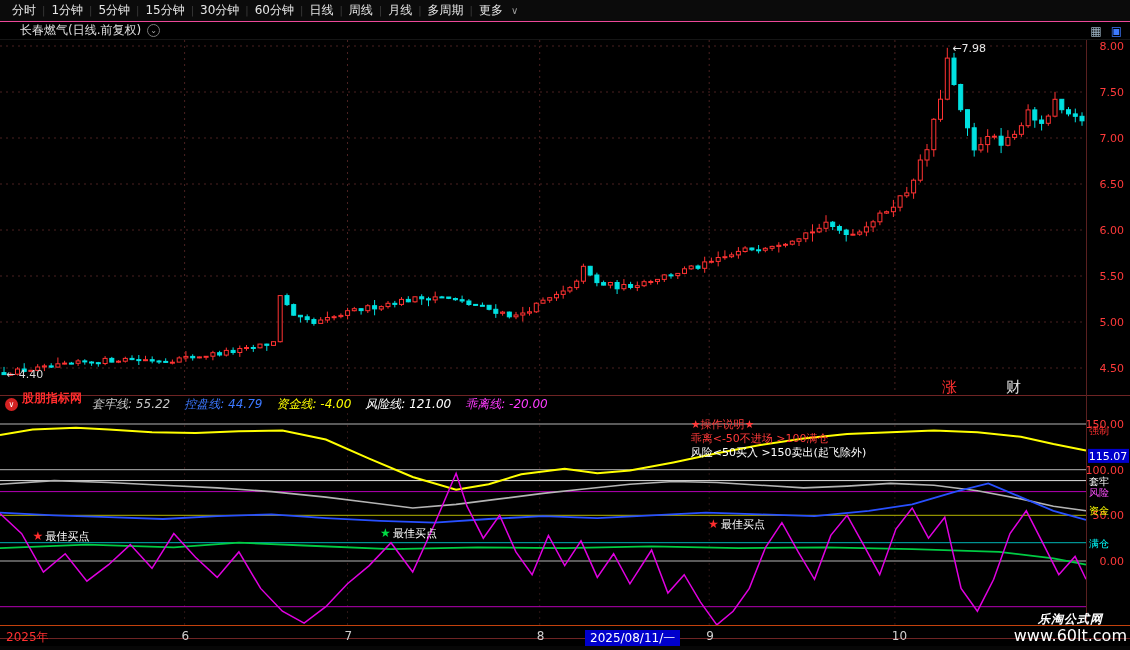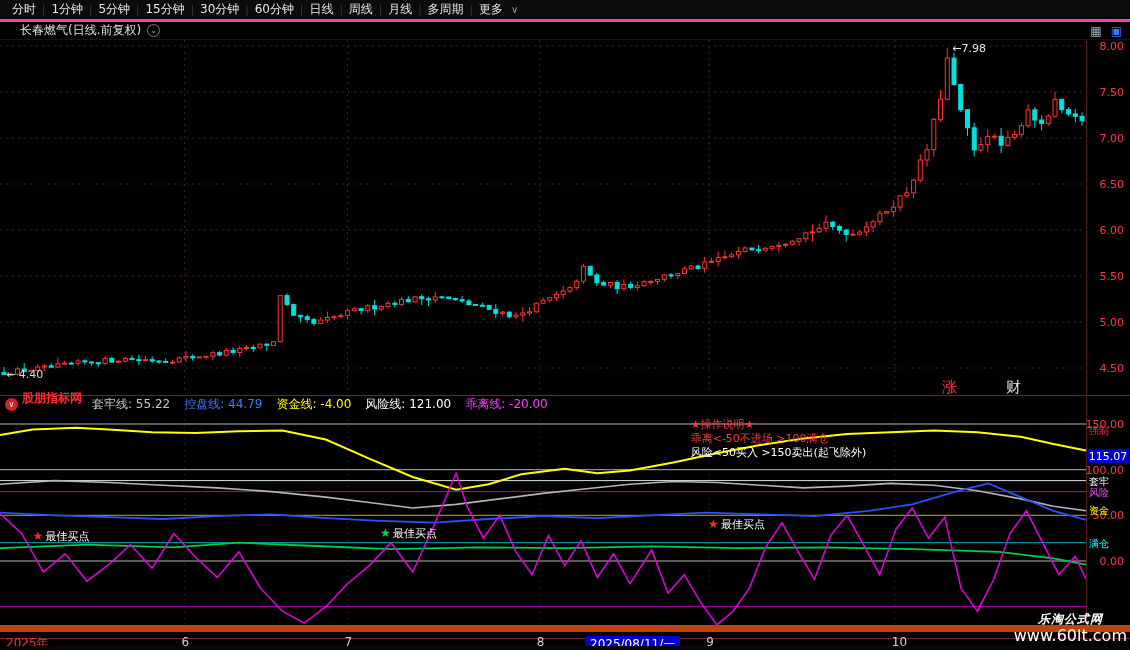--- a/index.html
+++ b/index.html
@@ -1,37 +1,37 @@
 <!DOCTYPE html>
 <html><head>
 <meta charset="utf-8">
 <style>
 *{margin:0;padding:0;box-sizing:border-box;}
 html,body{background:#000;}
 body{font-family:"DejaVu Sans","Liberation Sans",sans-serif;}
 #app{position:relative;width:1130px;height:650px;background:#000;overflow:hidden;font-size:12px;color:#ddd;}
-.toolbar{position:absolute;left:0;top:0;width:1130px;height:22px;display:flex;align-items:center;background:#0b0b0b;border-bottom:3px solid #ec4899;padding:0 6px;}
+.toolbar{position:absolute;left:0;top:0;width:1130px;height:22px;display:flex;align-items:center;background:#0b0b0b;border-bottom:1px solid #ec4899;padding:0 6px;}
 .tb-left{display:flex;align-items:center;flex:1;white-space:nowrap;}
 .tb-item{color:#e6e6e6;padding:0 6px;cursor:default;}
 .tb-chev{color:#9a9a9a;padding:0 2px;font-size:10px;}
 .tb-sep{color:#3c3c3c;font-size:10px;}
 .tb-right{display:flex;align-items:center;white-space:nowrap;}
 .tb-red{background:#cc1414;color:#fff;padding:1px 7px;margin-left:5px;border-radius:1px;}
 .tb-plain{color:#e6e6e6;margin-left:13px;}
 .titlebar{position:absolute;left:0;top:22px;width:1130px;height:18px;display:flex;align-items:center;background:#000;border-bottom:1px solid #151515;}
 .title-text{color:#e0e0e0;margin-left:20px;}
 .title-chevron{width:13px;height:13px;border:1px solid #7a7a7a;border-radius:50%;font-size:8px;line-height:11px;text-align:center;color:#aaa;margin-left:6px;}
 .titlebar-icons{margin-left:auto;margin-right:8px;display:flex;gap:9px;font-size:12px;}
 #main-chart{position:absolute;left:0;top:40px;}
 #ind-chart{position:absolute;left:0;top:413px;}
 .ind-header{position:absolute;left:0;top:395px;width:1130px;height:18px;display:flex;align-items:center;background:#000;border-top:1px solid #6e2424;padding-left:5px;}
 .brand-logo{width:13px;height:13px;border-radius:50%;background:#d42222;color:#fff;font-size:8px;line-height:13px;text-align:center;}
 .brand{color:#ff2d2d;font-weight:bold;margin:0 10px 12px 4px;}
-.ind-val{margin-right:14px;}
-.time-axis{position:absolute;left:0;top:625px;width:1130px;height:14px;background:#000;border-top:7px solid #c2410c;border-bottom:1px solid #6e2424;}
+.ind-val{margin-right:14px;font-style:italic;}
+.time-axis{position:absolute;left:0;top:625px;width:1130px;height:14px;background:#000;border-top:1px solid #c2410c;border-bottom:1px solid #6e2424;}
 .year{position:absolute;left:6px;top:3px;color:#ff3030;}
 .month{position:absolute;top:3px;color:#cfcfcf;}
 .date-highlight{position:absolute;top:4px;background:#0000cc;color:#fff;padding:0 5px;height:16px;line-height:16px;}
 .bottom-strip{position:absolute;left:0;top:646px;width:1130px;height:4px;background:#070707;}
 .axis-sep{position:absolute;left:1086px;top:40px;width:1px;height:585px;background:#5a2020;}
 .wm-char{position:absolute;top:378px;font-size:15px;}
 .wm-zhang{left:942px;color:#ff3030;}
 .wm-cai{left:1006px;color:#e0e0e0;}
 .site-wm{position:absolute;right:3px;top:613px;z-index:30;color:#fff;text-align:center;line-height:1.15;}
 .site-wm .l1{font-size:12px;font-weight:bold;letter-spacing:1px;font-style:italic;}

